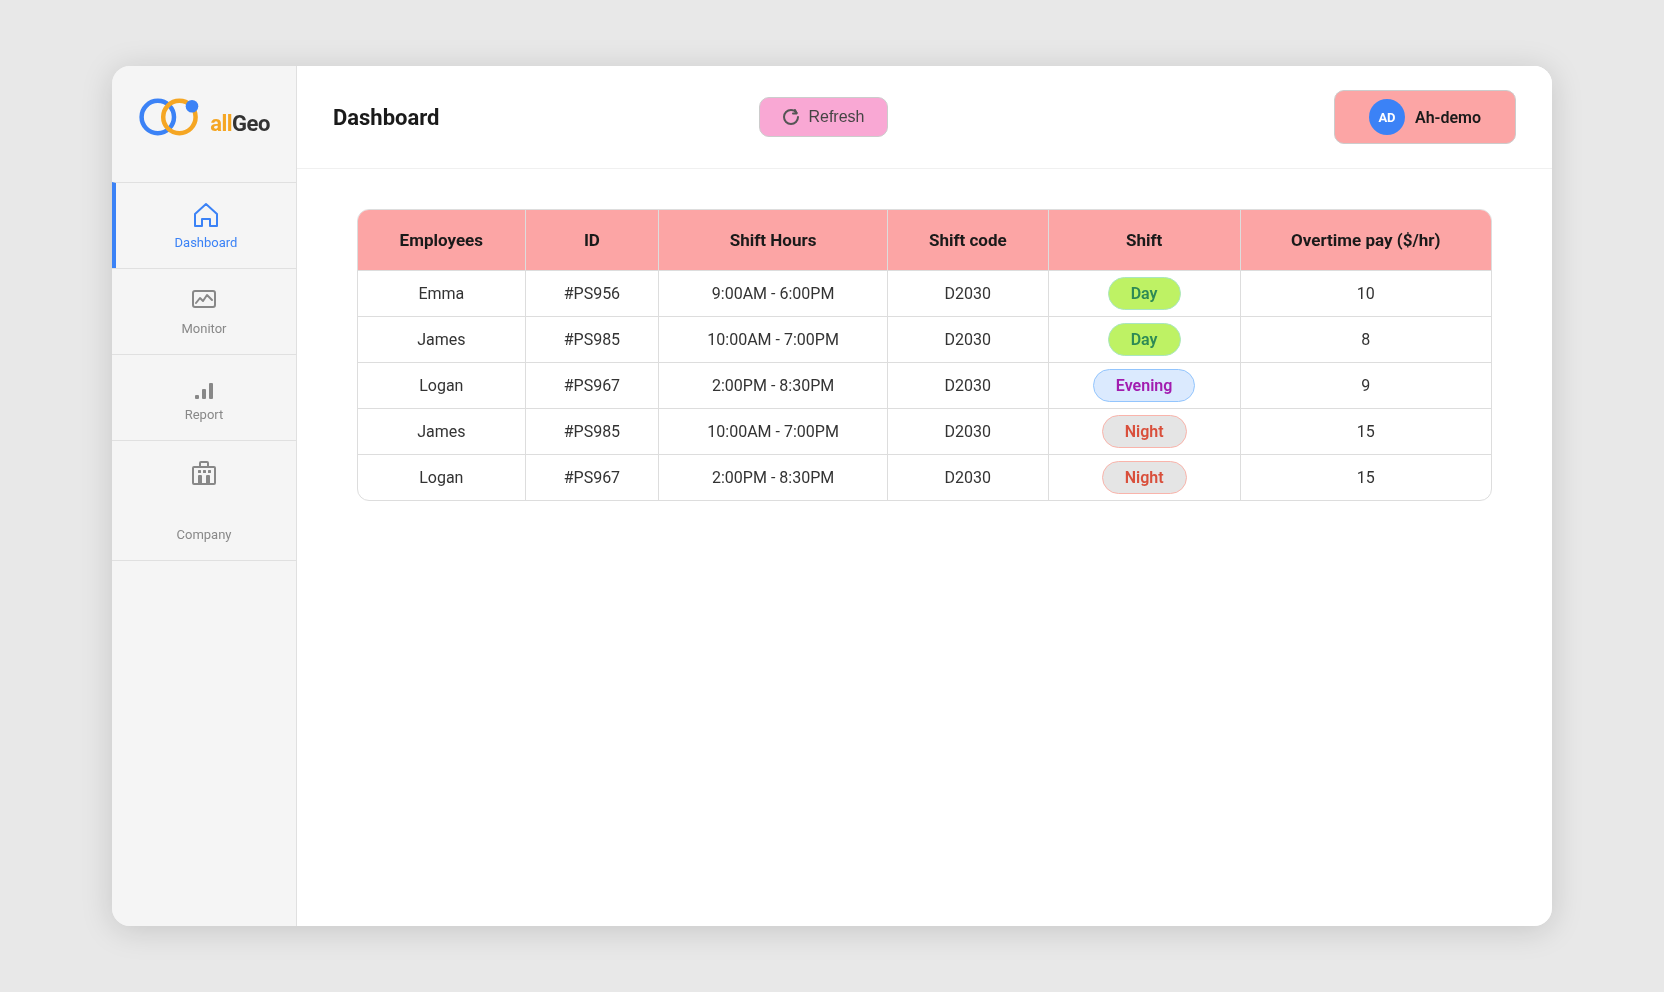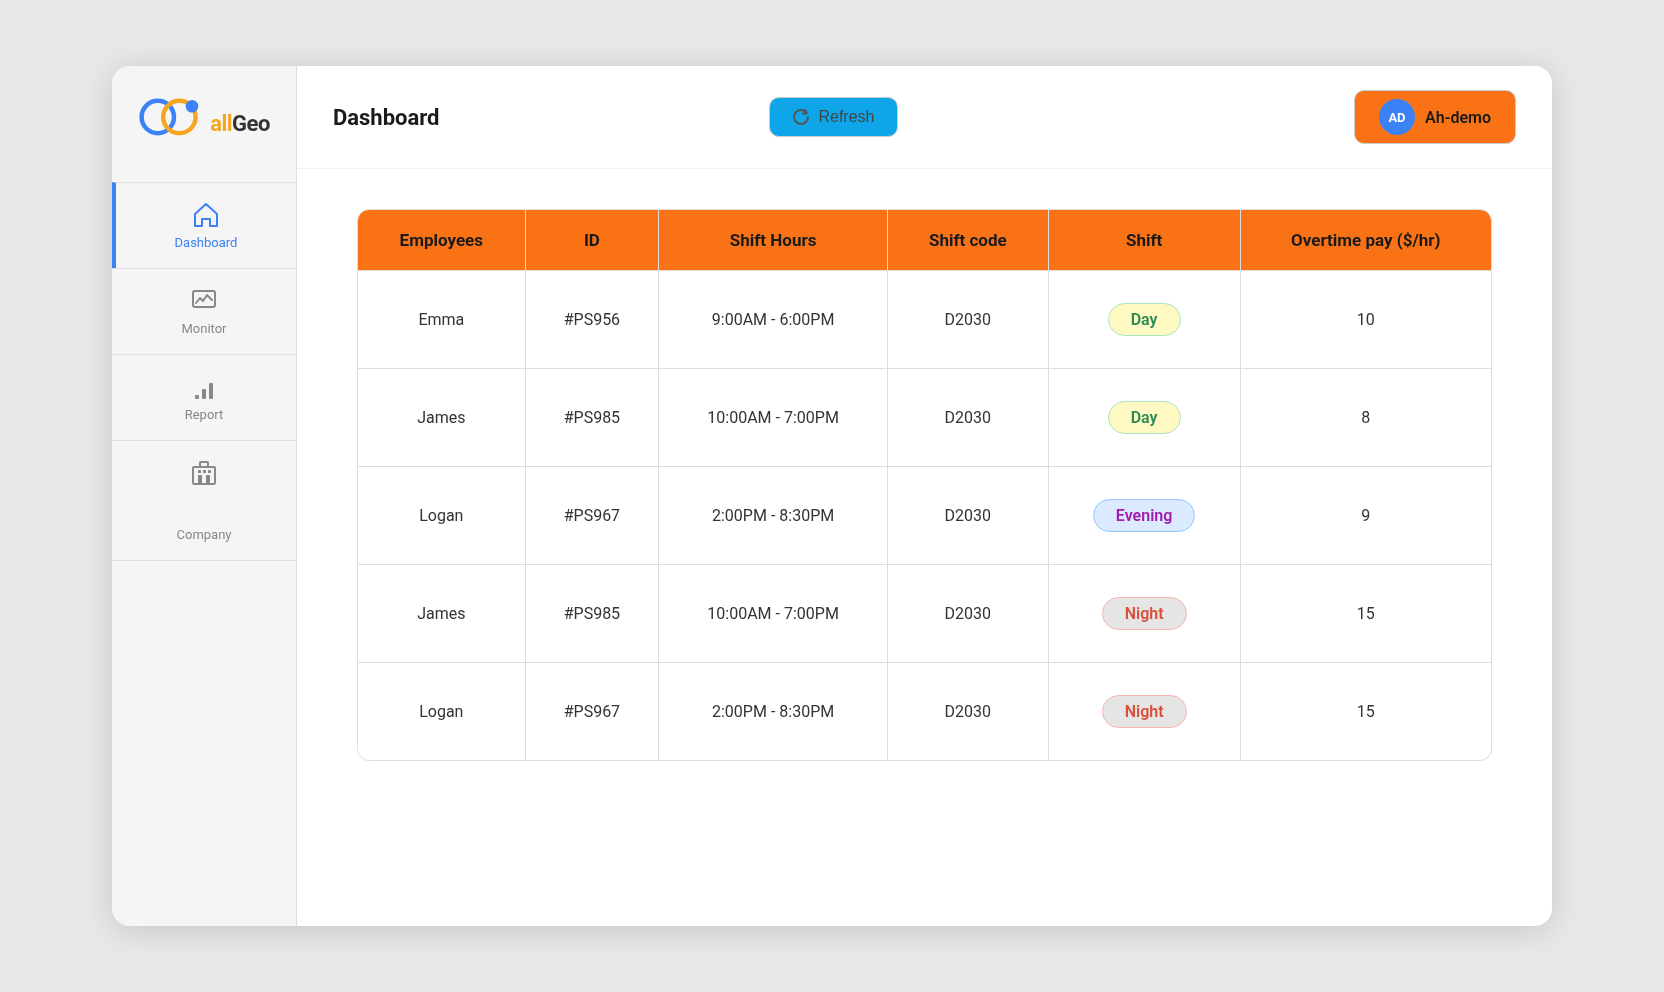--- a/index.html
+++ b/index.html
@@ -107,35 +107,35 @@
       color: #1a1a1a;
       flex: 1;
     }
     .refresh-btn {
       display: flex;
       align-items: center;
       gap: 8px;
       padding: 10px 22px;
       border: 1.5px solid #ccc;
       border-radius: 10px;
-      background: #0ea5e9;
+      background: #f9a8d4;
       font-size: 16px;
       color: #444;
       cursor: pointer;
       font-weight: 500;
     }
     .spacer { flex: 1; }
     .user-badge {
       display: flex;
       align-items: center;
       gap: 10px;
-      padding: 8px 24px;
+      padding: 8px 34px;
       border: 1.5px solid #ccc;
       border-radius: 10px;
-      background: #f97316;
+      background: #fca5a5;
       cursor: pointer;
     }
     .user-avatar {
       width: 36px;
       height: 36px;
       border-radius: 50%;
       background: #3b82f6;
       color: #fff;
       display: flex;
       align-items: center;
@@ -157,51 +157,51 @@
       border: 1.5px solid #ddd;
       border-radius: 12px;
       overflow: hidden;
     }
     table {
       width: 100%;
       border-collapse: collapse;
       font-size: 16px;
     }
     thead tr {
-      background: #f97316;
+      background: #fca5a5;
     }
     th {
       padding: 20px 24px;
       text-align: center;
       font-weight: 700;
       color: #1a1a1a;
       border-bottom: 1.5px solid #ddd;
       border-right: 1px solid #ddd;
       font-size: 17px;
     }
     th:last-child { border-right: none; }
     td {
-      padding: 32px 24px;
+      padding: 6px 24px;
       text-align: center;
       color: #333;
       border-bottom: 1px solid #ddd;
       border-right: 1px solid #ddd;
       font-size: 16px;
     }
     td:last-child { border-right: none; }
     tr:last-child td { border-bottom: none; }
     .shift-badge {
       display: inline-block;
       padding: 6px 22px;
       border-radius: 50px;
       font-weight: 600;
       font-size: 16px;
     }
     .shift-day {
-      background: #fef9c3;
+      background: #bef264;
       color: #2d8a55;
       border: 1.5px solid #a8e6c0;
     }
     .shift-evening {
       background: #dbeafe;
       color: #a21caf;
       border: 1.5px solid #93c5fd;
     }
     .shift-night {
       background: #e5e5e5;

